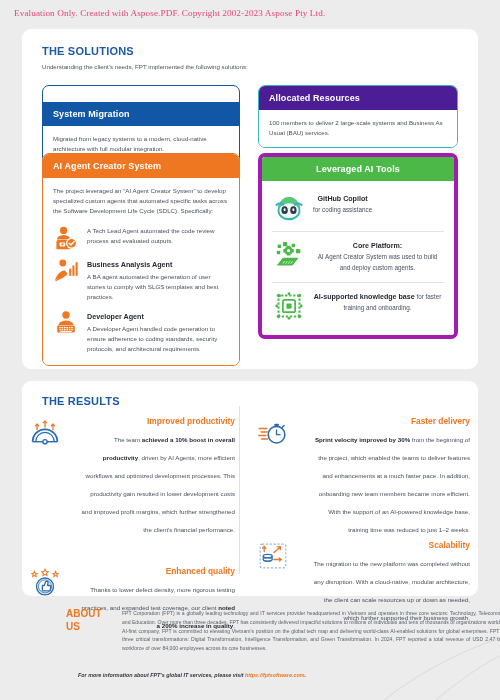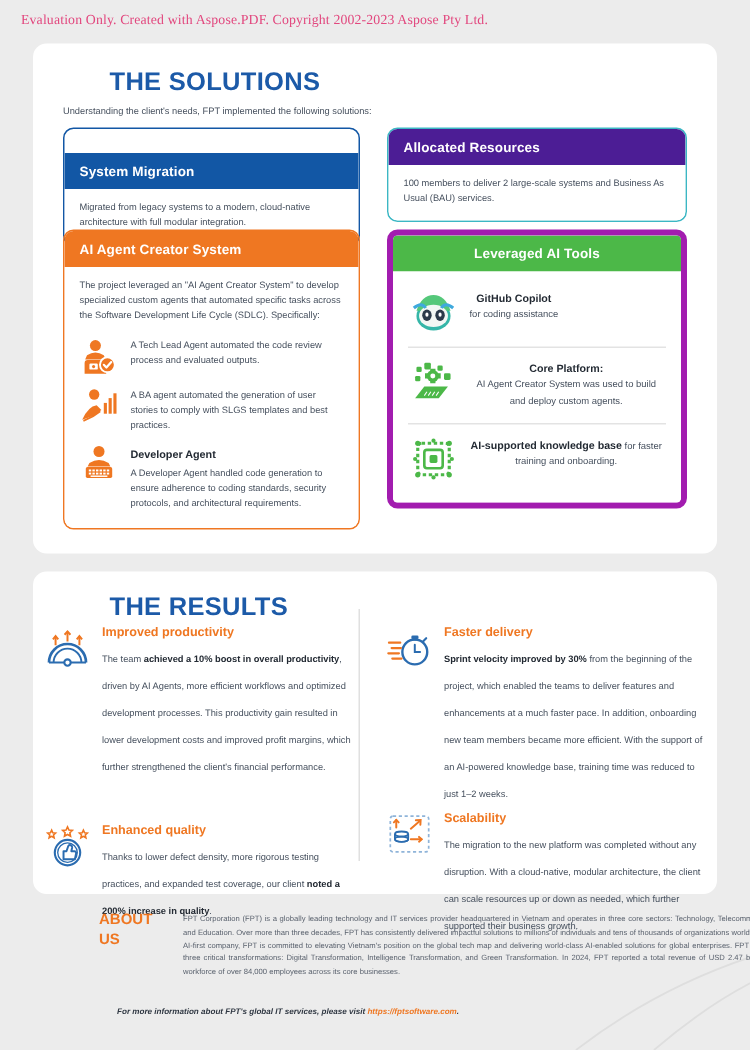--- a/index.html
+++ b/index.html
@@ -23,24 +23,23 @@
   .card{
     position:absolute;
     background:#ffffff;
     border-radius:9px;
   }
   #solutions-card{ left:22px; top:29px; width:456px; height:340px; }
   #results-card{ left:22px; top:381px; width:456px; height:215px; }
 
   .section-title{
     color:#1c5aa8;
-    font-size:17px;
+    font-size:11px;
     font-weight:bold;
     letter-spacing:.2px;
-    margin-left:31px;
   }
   .section-sub{
     font-size:6.2px;
     color:#46505e;
     margin-top:6px;
   }
 
   
   .sbox{ position:absolute; border-radius:7px; overflow:hidden; }
   .sbox-head{
@@ -72,21 +71,21 @@
 
   
   .tool-row{ display:flex; gap:9px; align-items:flex-start; padding:9px 2px 9px 2px;}
   .tool-row + .tool-row{ border-top:1px solid #e3e3e3; }
   .tool-ic{ width:30px; height:28px; flex:0 0 30px; }
   .tool-txt{ font-size:6.3px; line-height:1.62; color:#46505e; }
   .tool-txt b{ color:#232a33; font-size:7.1px; }
 
   
   .res-col{ position:absolute; width:205px; }
-  .res-item{ display:flex; gap:8px; align-items:flex-start; }
+  .res-item{ display:flex; gap:20px; align-items:flex-start;text-align:right; }
   .res-ic{ width:30px; height:30px; flex:0 0 30px; margin-top:1px;}
   .res-h{ color:#ef7722; font-size:8.4px; font-weight:bold; margin-bottom:2px; }
   .res-p{ font-size:6.2px; line-height:1.62; color:#46505e; }
   .res-p b{ color:#232a33; }
   .res-divider{
     position:absolute; left:239px; top:406px; width:1px; height:168px;
     background:#e0e0e0;
   }
 
   
@@ -161,20 +160,21 @@
             <svg viewBox="0 0 32 30" width="26" height="24">
               <circle cx="12" cy="5" r="4.3" fill="#ef7722"></circle>
               <path d="M2 26 q5-11 12-12 l4 4 -7 5 z" fill="#ef7722"></path>
               <path d="M3 27 q8-3 14-8" stroke="#ef7722" stroke-width="1.6" fill="none"></path>
               <rect x="20" y="12" width="2.6" height="9" fill="#ef7722"></rect>
               <rect x="24" y="8" width="2.6" height="13" fill="#ef7722"></rect>
               <rect x="28" y="4" width="2.6" height="17" fill="#ef7722"></rect>
             </svg>
           </span>
           <span class="agent-txt">
+            <h4>Business Analysis Agent</h4>
             <p>A BA agent automated the generation of user stories to comply with SLGS templates and best practices.</p>
           </span>
         </div>
 
         <div class="agent-row">
           <span class="agent-ic">
             <svg viewBox="0 0 32 30" width="26" height="24">
               <circle cx="16" cy="5" r="4.6" fill="#ef7722"></circle>
               <path d="M8 14.5 q8-5 16 0 l1.5 3 h-19 z" fill="#ef7722"></path>
               <rect x="5" y="18" width="22" height="9" rx="1.4" fill="#ef7722"></rect>

